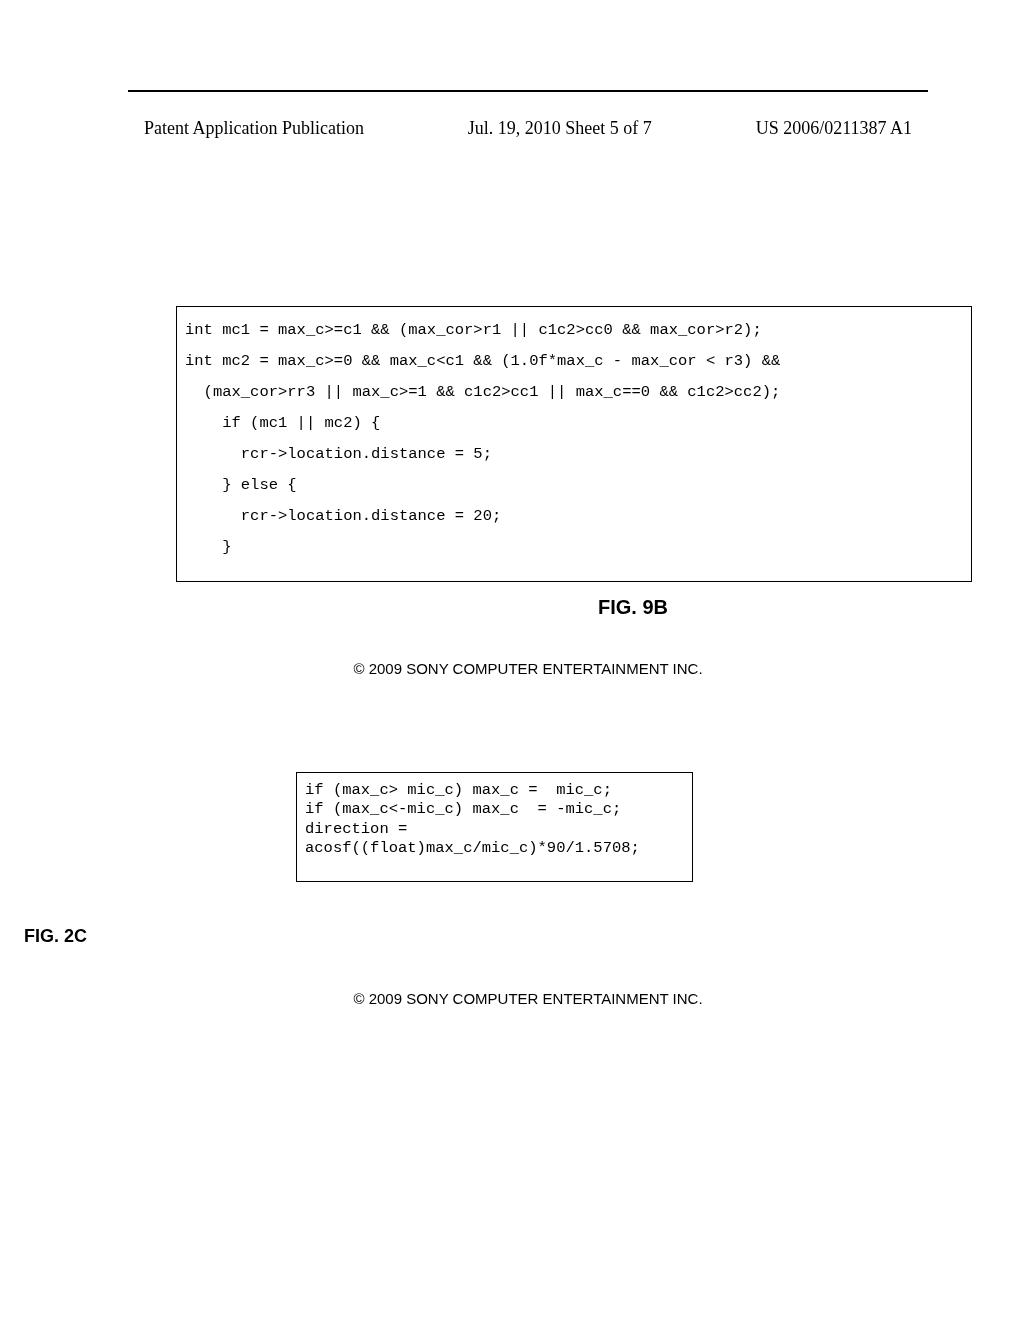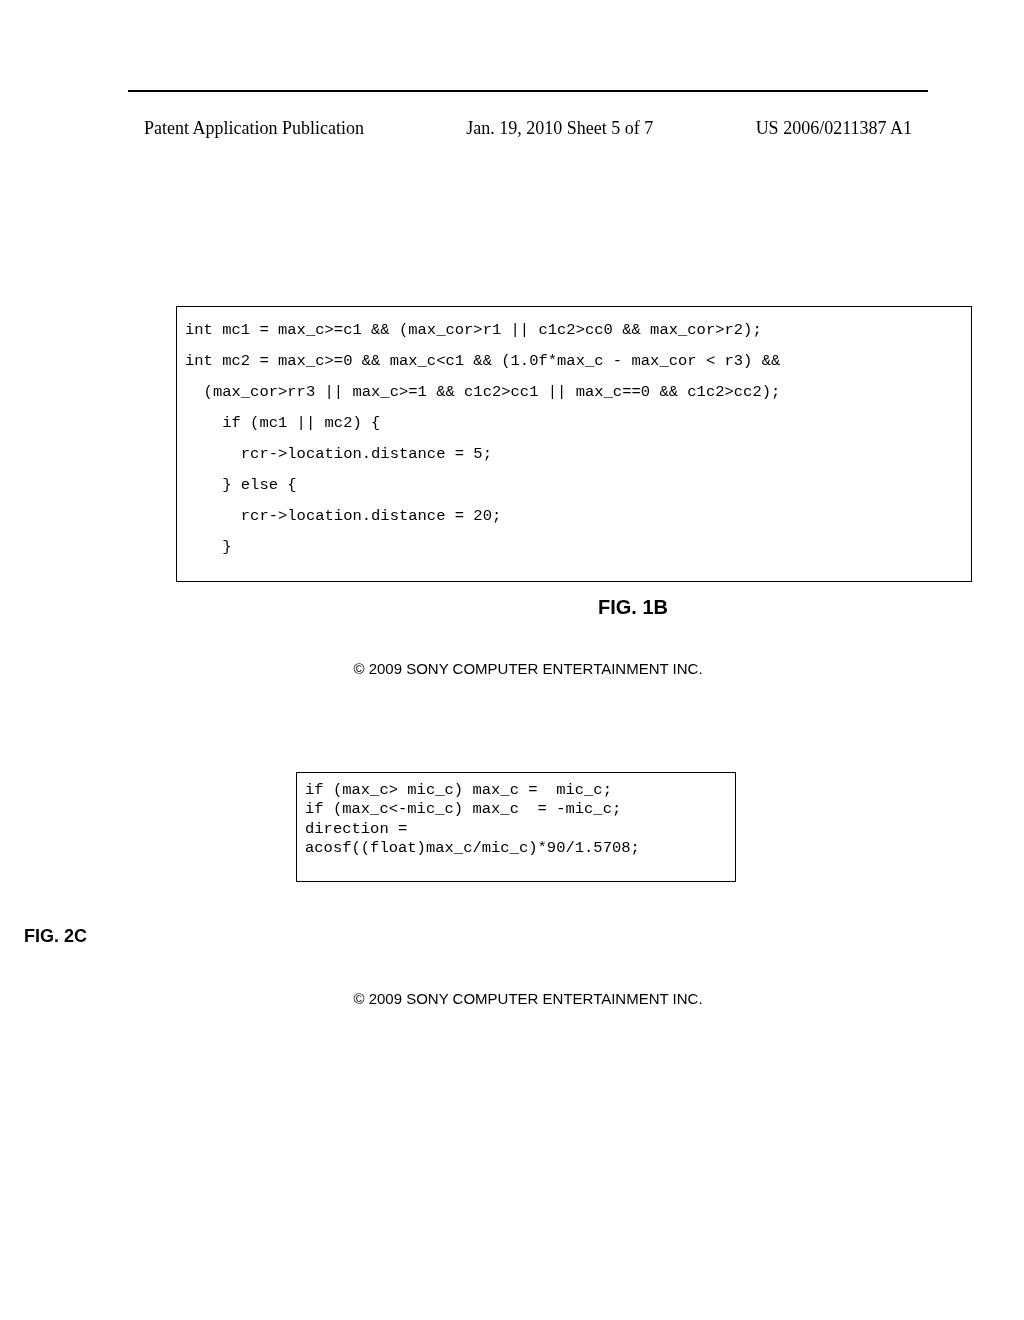--- a/index.html
+++ b/index.html
@@ -53,21 +53,21 @@
     left: 0;
     right: 0;
     text-align: center;
     font-family: Arial, Helvetica, sans-serif;
     font-size: 15px;
   }
   .code-box-2 {
     position: absolute;
     top: 756px;
     left: 280px;
-    width: 440px;
+    width: 397px;
     border: 1.5px solid #000;
     padding: 8px 6px 22px 8px;
     font-family: "Courier New", Courier, monospace;
     font-size: 15.5px;
     line-height: 1.25;
     white-space: pre;
   }
   .fig-label-2 {
     position: absolute;
     top: 902px;
@@ -90,34 +90,34 @@
 </style>
 </head>
 <body>
 
 <div class="page">
 
   <div class="header-rule"></div>
 
   <div class="header">
     <span class="left">Patent Application Publication</span>
-    <span class="center">Jan. 19, 2010  Sheet 5 of 7</span>
+    <span class="center">Jul. 19, 2010  Sheet 5 of 7</span>
     <span class="right">US 2006/0211387 A1</span>
   </div>
 
   <div class="code-box-1">int mc1 = max_c&gt;=c1 &amp;&amp; (max_cor&gt;r1 || c1c2&gt;cc0 &amp;&amp; max_cor&gt;r2);
 int mc2 = max_c&gt;=0 &amp;&amp; max_c&lt;c1 &amp;&amp; (1.0f*max_c - max_cor &lt; r3) &amp;&amp;
   (max_cor&gt;rr3 || max_c&gt;=1 &amp;&amp; c1c2&gt;cc1 || max_c==0 &amp;&amp; c1c2&gt;cc2);
     if (mc1 || mc2) {
       rcr-&gt;location.distance = 5;
     } else {
       rcr-&gt;location.distance = 20;
     }</div>
 
-  <div class="fig-label-1">FIG. 1B</div>
+  <div class="fig-label-1">FIG. 9B</div>
 
   <div class="copyright-1">© 2009  SONY COMPUTER ENTERTAINMENT INC.</div>
 
   <div class="code-box-2">if (max_c&gt; mic_c) max_c =  mic_c;
 if (max_c&lt;-mic_c) max_c  = -mic_c;
 direction =
 acosf((float)max_c/mic_c)*90/1.5708;</div>
 
   <div class="fig-label-2">FIG. 2C</div>
 

